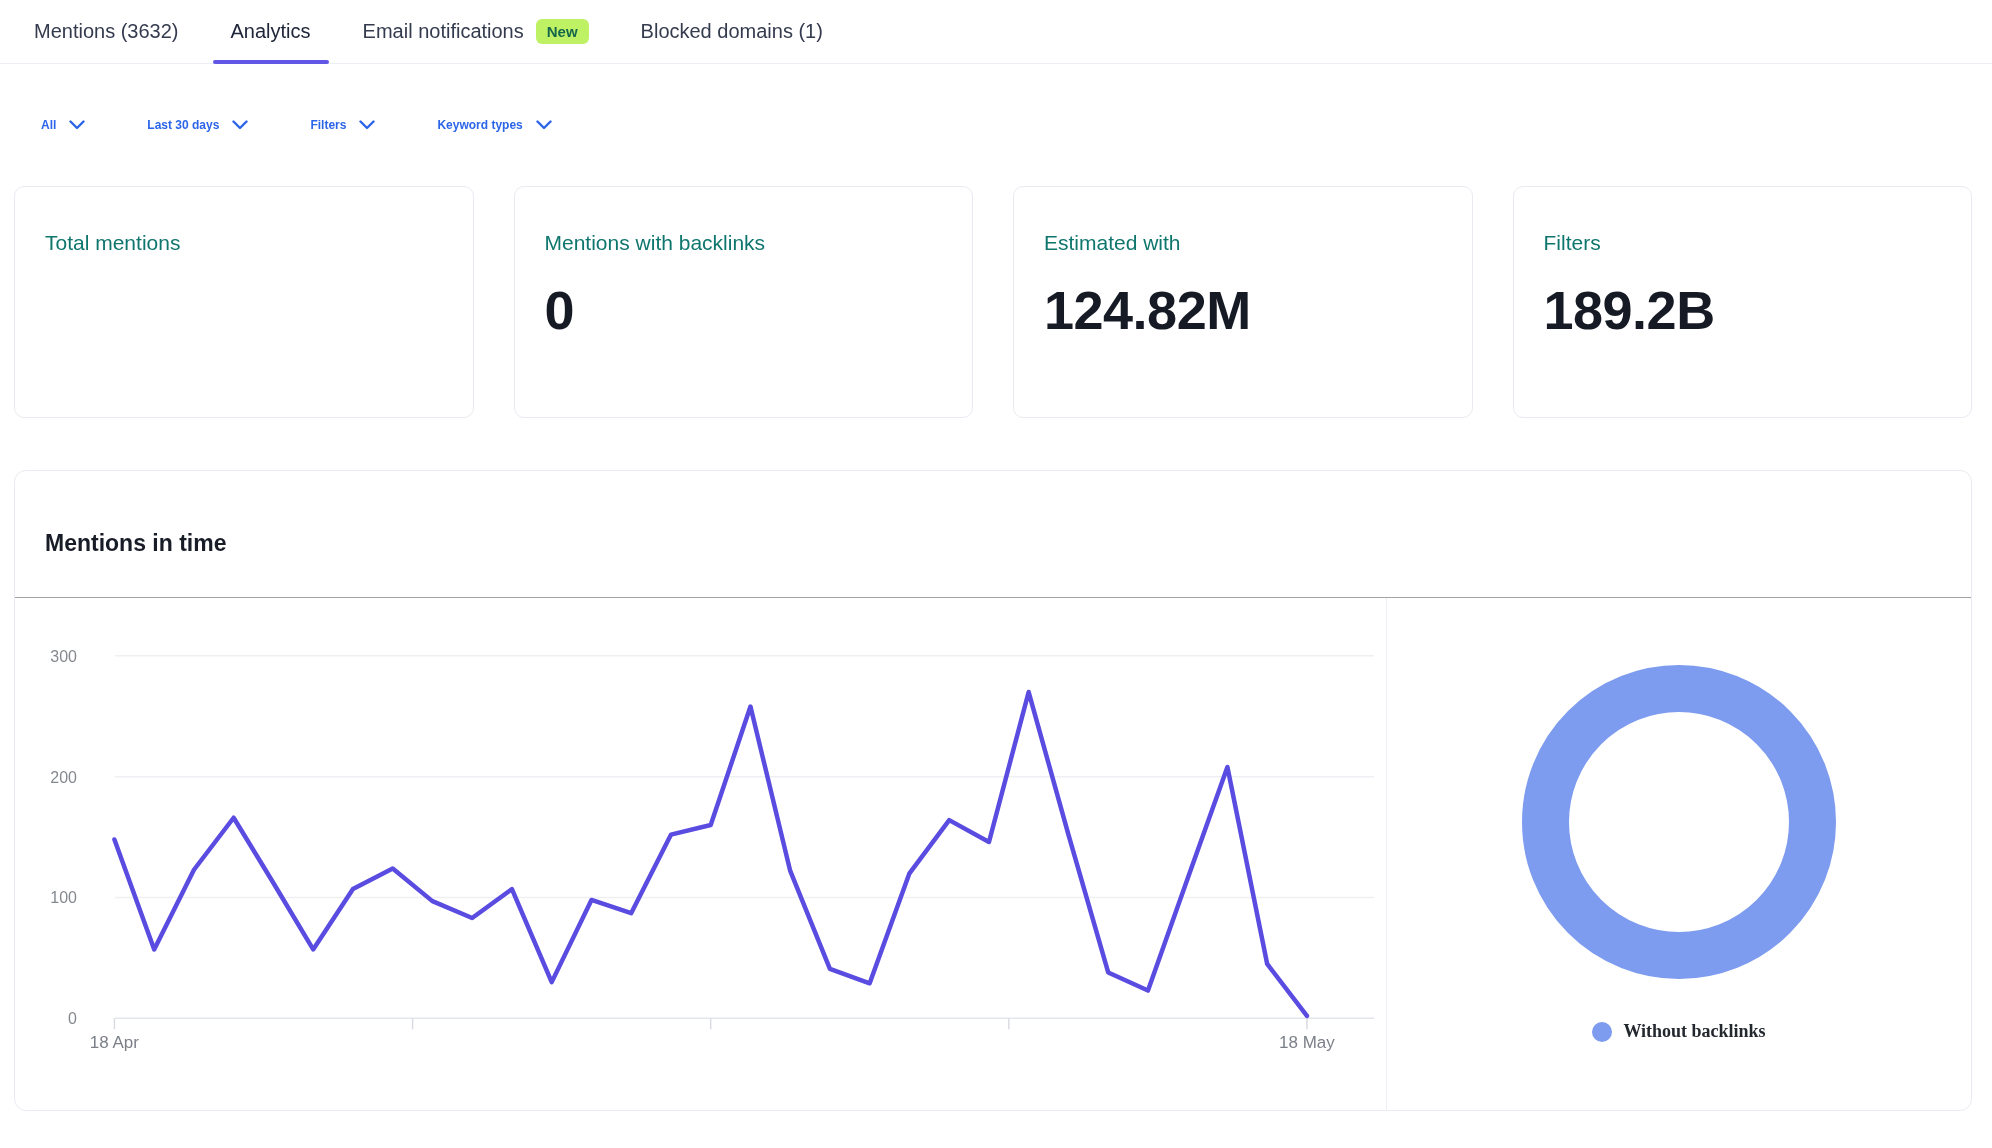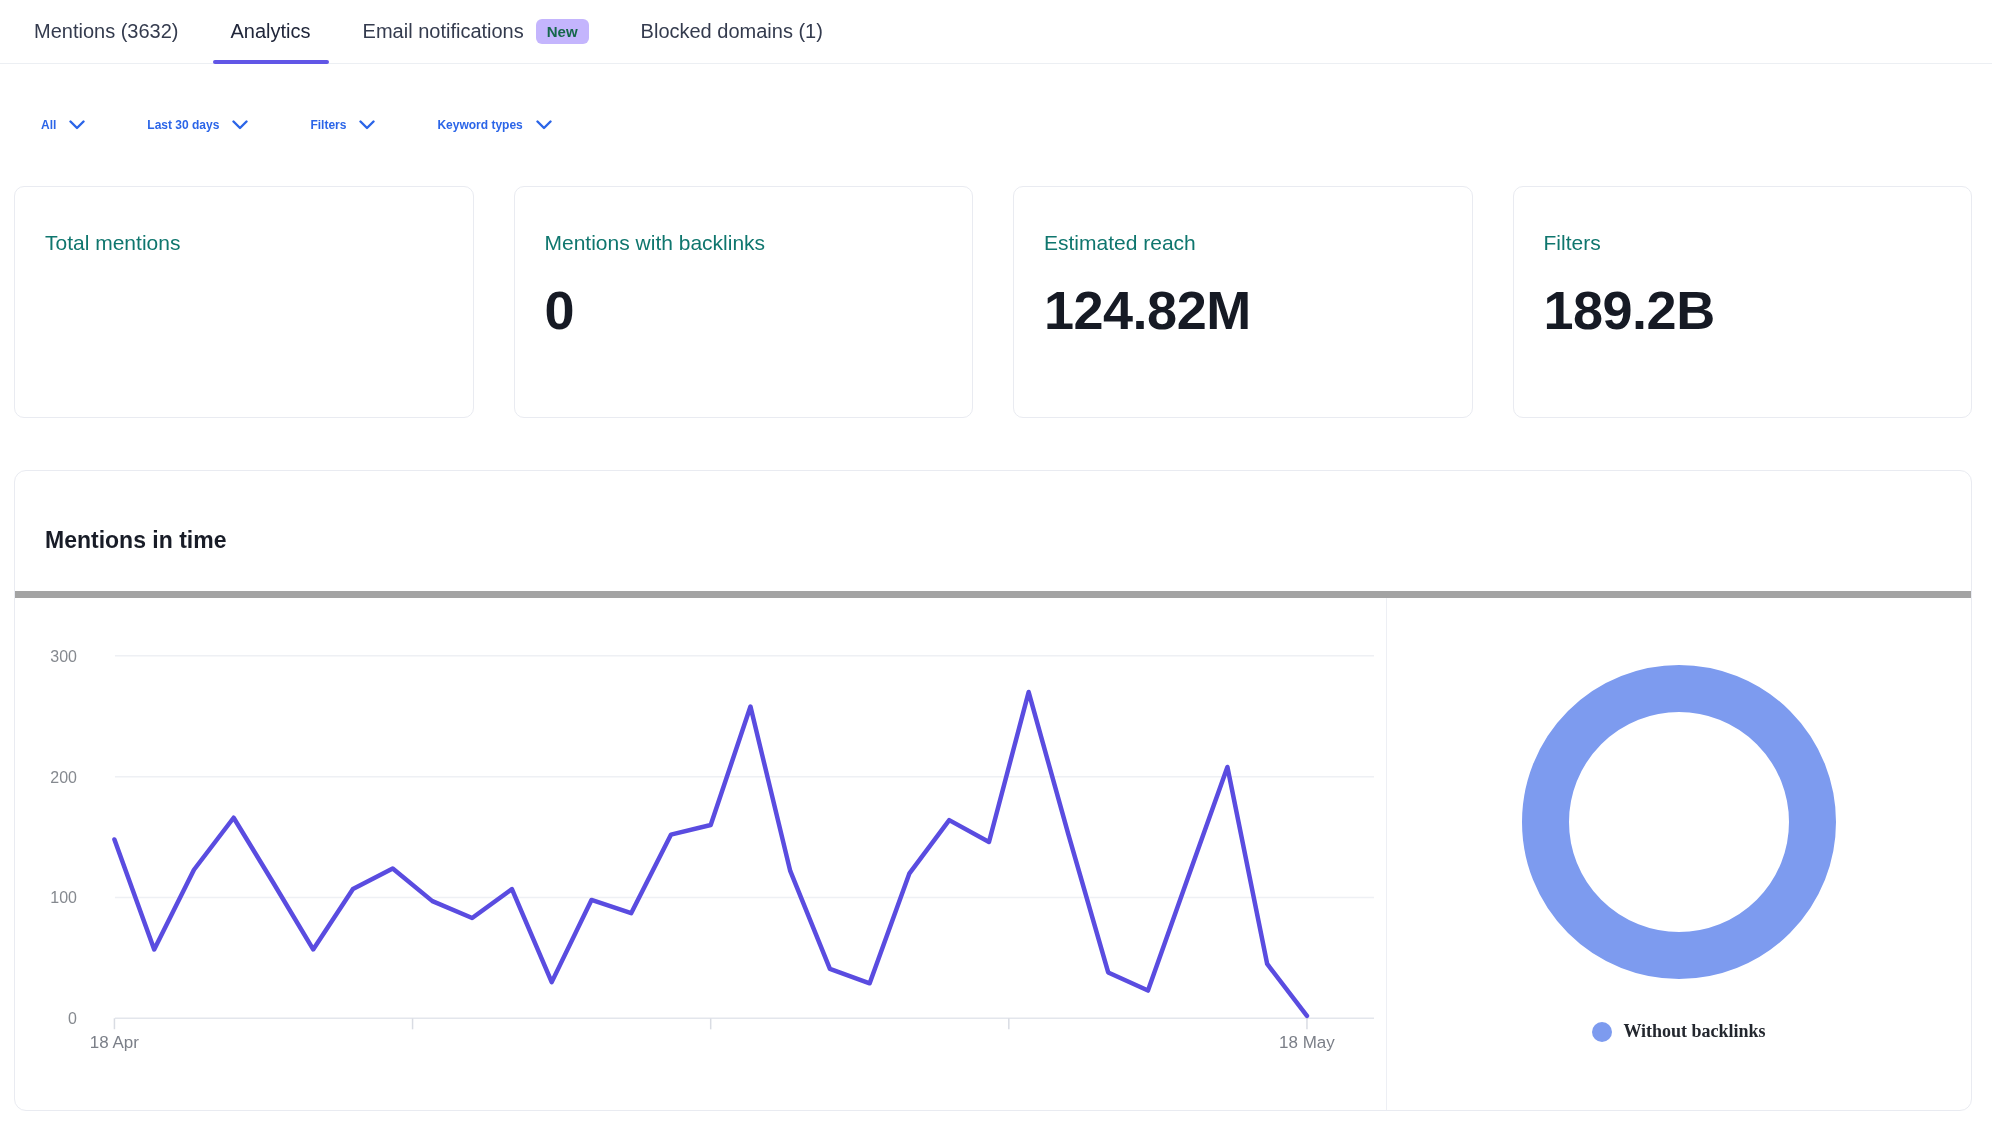--- a/index.html
+++ b/index.html
@@ -34,21 +34,21 @@
   .tab.active { color: #20263a; font-weight: 400; }
   .tab.active .tab-underline {
     position: absolute;
     left: -18px; right: -18px; bottom: -1px;
     height: 4px;
     background: #6156e6;
     border-radius: 2px;
   }
   .badge-new {
     margin-left: 12px;
-    background: #c4b5fd;
+    background: #bef264;
     color: #15674b;
     font-size: 15px;
     font-weight: 700;
     padding: 5px 11px;
     border-radius: 6px;
     line-height: 1;
   }
 
   
   .filterbar {
@@ -103,21 +103,21 @@
     display: flex;
     flex-direction: column;
     overflow: hidden;
   }
   .panel-header {
     height: 127px;
     flex: 0 0 auto;
     display: flex;
     align-items: center;
     padding: 18px 0 0 30px;
-    border-bottom: 7px solid #a3a3a3;
+    border-bottom: 1px solid #a3a3a3;
   }
   .panel-title { font-size: 23px; font-weight: 700; color: #181c27; }
   .panel-body { flex: 1; display: flex; min-height: 0; }
   .chart-area {
     width: 1372px;
     flex: 0 0 auto;
     border-right: 1px solid #edeff4;
     position: relative;
   }
   .chart-area svg { display: block; width: 100%; height: 100%; }
@@ -203,21 +203,21 @@
 
 <div class="cards">
   <div class="card">
     <div class="card-label">Total mentions</div>
   </div>
   <div class="card">
     <div class="card-label">Mentions with backlinks</div>
     <div class="card-value">0</div>
   </div>
   <div class="card">
-    <div class="card-label">Estimated reach</div>
+    <div class="card-label">Estimated with</div>
     <div class="card-value">124.82M</div>
   </div>
   <div class="card">
     <div class="card-label">Filters</div>
     <div class="card-value">189.2B</div>
   </div>
 </div>
 
 <section class="panel">
   <div class="panel-header">

